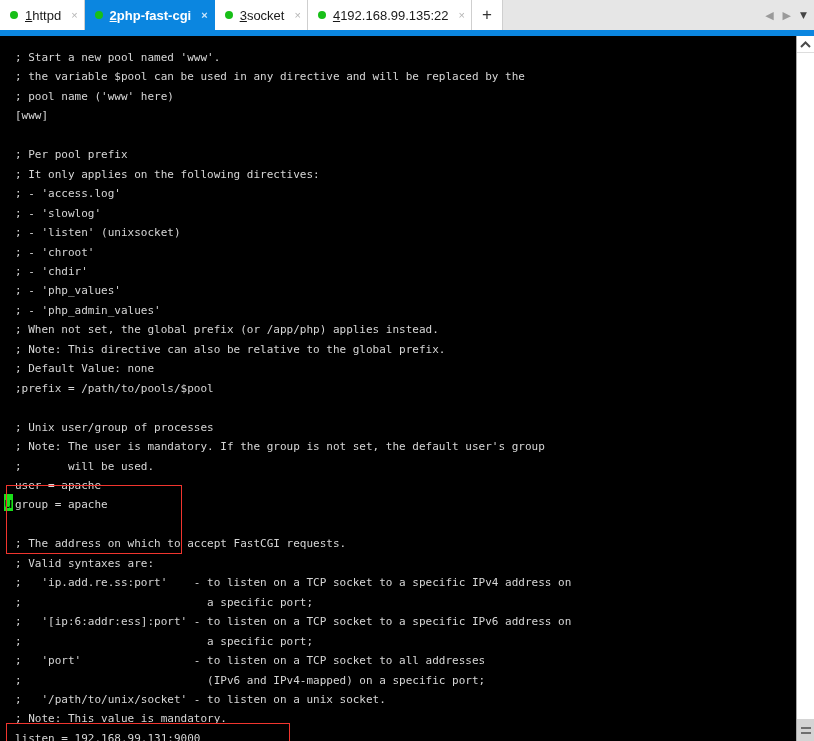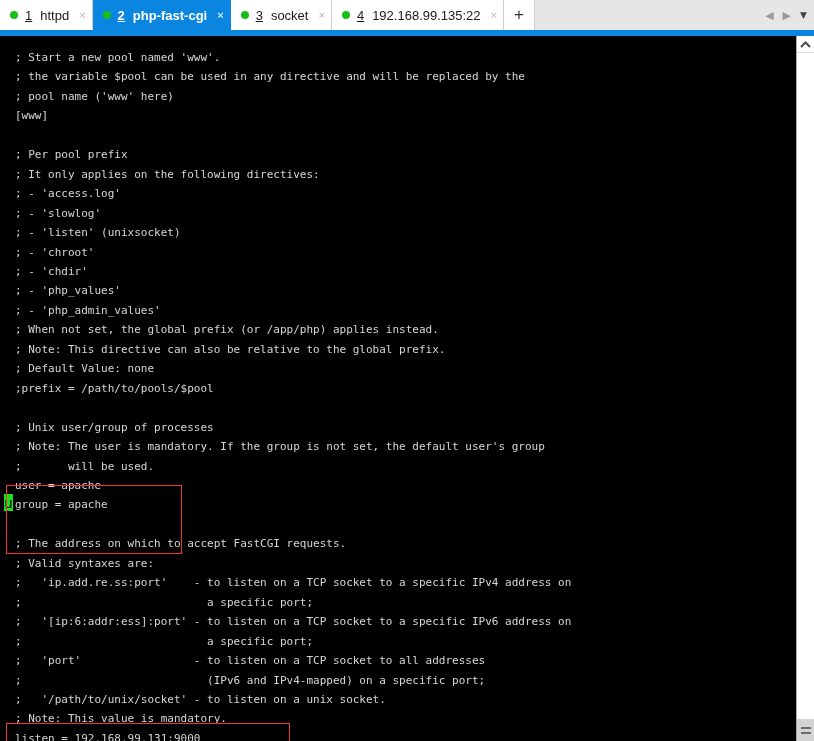--- a/index.html
+++ b/index.html
@@ -49,21 +49,21 @@
   }
   .tab .dot {
     width: 8px; height: 8px;
     border-radius: 50%;
     background: #18bf18;
     margin-right: 7px;
     flex: 0 0 auto;
     display: inline-block;
   }
   .tab .tnum { text-decoration: underline; }
-  .tab .tlabel { margin-left: 8px; }
+  .tab .tlabel { margin-left: 0; }
   .tab .closeb {
     margin-left: 10px;
     margin-right: 2px;
     font-family: "Liberation Sans", sans-serif;
     font-size: 11px;
     color: #b4b4b4;
     line-height: 1;
   }
   .tab.active .closeb { color: #cbe6fb; }
 

